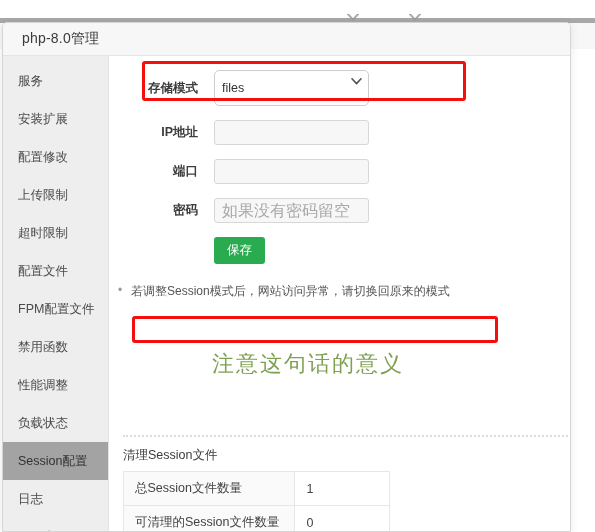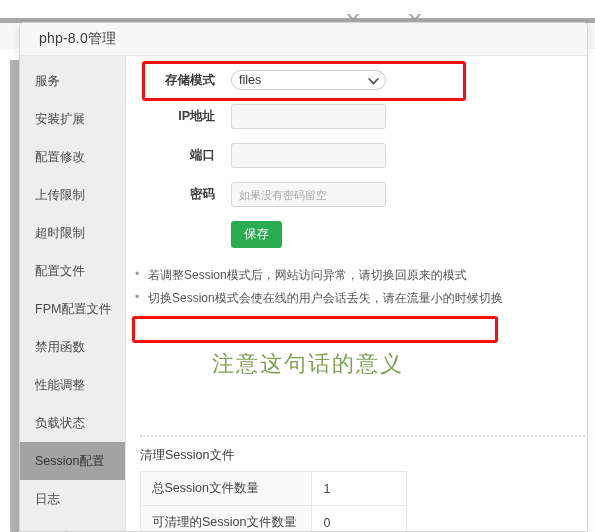--- a/index.html
+++ b/index.html
@@ -35,21 +35,21 @@
   }
 
   
   .page-scrollbar {
     position:absolute; left:10px; top:60px; width:9px; height:472px;
     background:#b3b3b3; border-radius:1px;
   }
 
   
   .modal {
-    position:absolute; left:19px; top:22px; width:569px; height:510px;
+    position:absolute; left:2px; top:22px; width:569px; height:510px;
     background:#ffffff;
     border:1px solid #d5d5d5;
     border-radius:5px 5px 0 0;
     box-shadow: 0 2px 10px rgba(0,0,0,.09);
     overflow:hidden;
   }
   .modal-header {
     height:33px; background:#f7f7f7;
     border-bottom:1px solid #e4e4e4;
     display:flex; align-items:center;
@@ -86,34 +86,34 @@
 
   
   .form-row {
     display:flex; align-items:center; margin-bottom:14px;
   }
   .form-label {
     width:105px; text-align:right; padding-right:16px;
     font-size:12.5px; color:#3c3c3c; font-weight:bold;
   }
   select.sel {
-    width:155px; height:20px; font-size:12.5px; color:#333;
-    border:1px solid #ccc; border-radius:10px;
+    width:155px; height:36px; font-size:12.5px; color:#333;
+    border:1px solid #ccc; border-radius:5px;
     background:#fff; padding-left:7px;
     -webkit-appearance:none; appearance:none;
     font-family:"Liberation Sans", sans-serif;
   }
   .sel-wrap { position:relative; width:155px; }
   .sel-chevron {
     position:absolute; right:9px; top:7px; width:9px; height:9px;
     pointer-events:none;
   }
   .sel-chevron svg { display:block; }
   input.txt {
-    width:155px; height:25px; font-size:11px; color:#333;
+    width:155px; height:25px; font-size:16px; color:#333;
     border:1px solid #d7d7d7; border-radius:3px;
     background:#f7f7f7; padding-left:7px;
     font-family:"Liberation Sans", sans-serif;
   }
   input.txt::placeholder { color:#a9a9a9; }
 
   .btn-row { display:flex; }
   .btn-row .spacer { width:105px; flex:0 0 105px; }
   .btn-green {
     background:#2aab4f; color:#fff; border:none; border-radius:3px;
@@ -240,21 +240,20 @@
           <input class="txt" type="text" placeholder="如果没有密码留空" style="">
         </div>
 
         <div class="btn-row">
           <div class="spacer"></div>
           <button class="btn-green">保存</button>
         </div>
 
         <ul class="notes">
           <li>若调整Session模式后，网站访问异常，请切换回原来的模式</li>
-          <li>切换Session模式会使在线的用户会话丢失，请在流量小的时候切换</li>
         </ul>
 
         <div class="dotted-divider"></div>
 
         <div class="section-title">清理Session文件</div>
 
         <table class="stat-table">
           <tbody>
             <tr>
               <td class="k">总Session文件数量</td>

